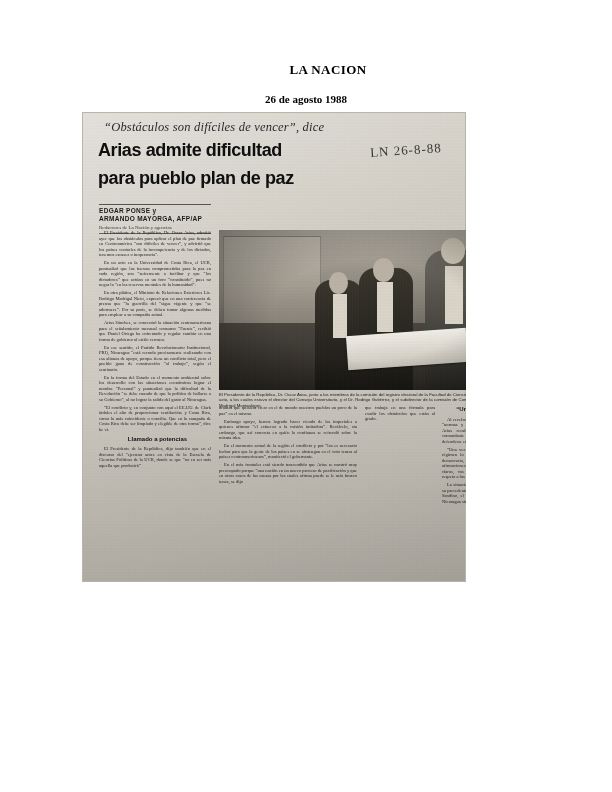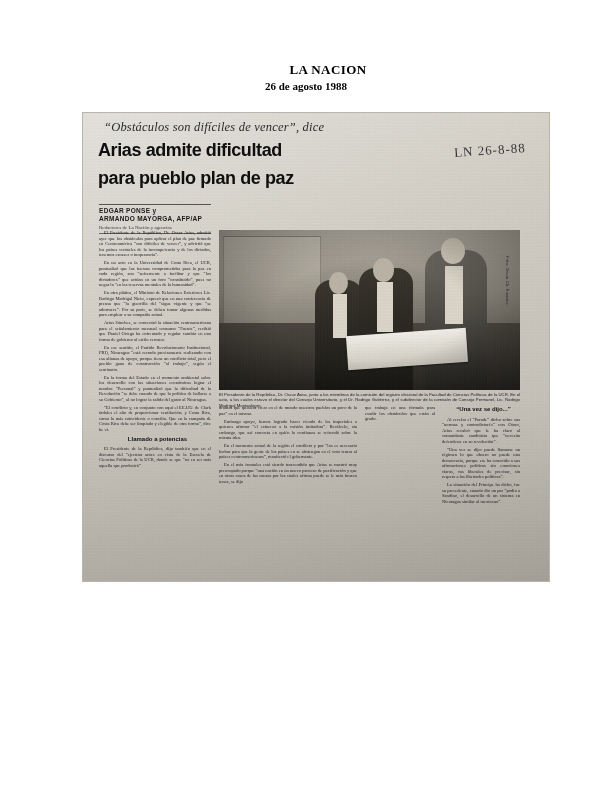--- a/index.html
+++ b/index.html
@@ -36,37 +36,38 @@
     font-size: 13px;
     letter-spacing: 0.4px;
     line-height: 16px;
     margin-left: 44px;
   }
   .doc-header .pub-date {
     font-family: "Liberation Serif", serif;
     font-weight: bold;
     font-size: 11px;
     line-height: 15px;
-    margin-top: 1px;
+    margin-top: 14px;
   }
 
   
   .clipping {
     position: absolute;
     left: 82px;
     top: 112px;
-    width: 468px;
+    width: 372px;
     height: 470px;
     background: #cfcbc2;
     background-image:
       linear-gradient(160deg, rgba(255,255,255,0.42) 0%, rgba(255,255,255,0.05) 35%, rgba(0,0,0,0.06) 78%, rgba(0,0,0,0.12) 100%),
       linear-gradient(0deg, rgba(120,115,105,0.25) 0%, rgba(200,196,188,0.1) 40%);
     box-shadow: 0 0 0 1px #b9b5ab inset;
     overflow: hidden;
     filter: contrast(1.02);
+    padding-left: 12px;
   }
   .grain {
     position: absolute;
     inset: 0;
     pointer-events: none;
     opacity: 0.30;
     background-image:
       repeating-linear-gradient(0deg, rgba(0,0,0,0.07) 0px, rgba(0,0,0,0) 1px, rgba(0,0,0,0) 2px, rgba(0,0,0,0.05) 3px),
       repeating-linear-gradient(90deg, rgba(255,255,255,0.06) 0px, rgba(0,0,0,0.04) 2px, rgba(255,255,255,0.03) 3px);
   }

